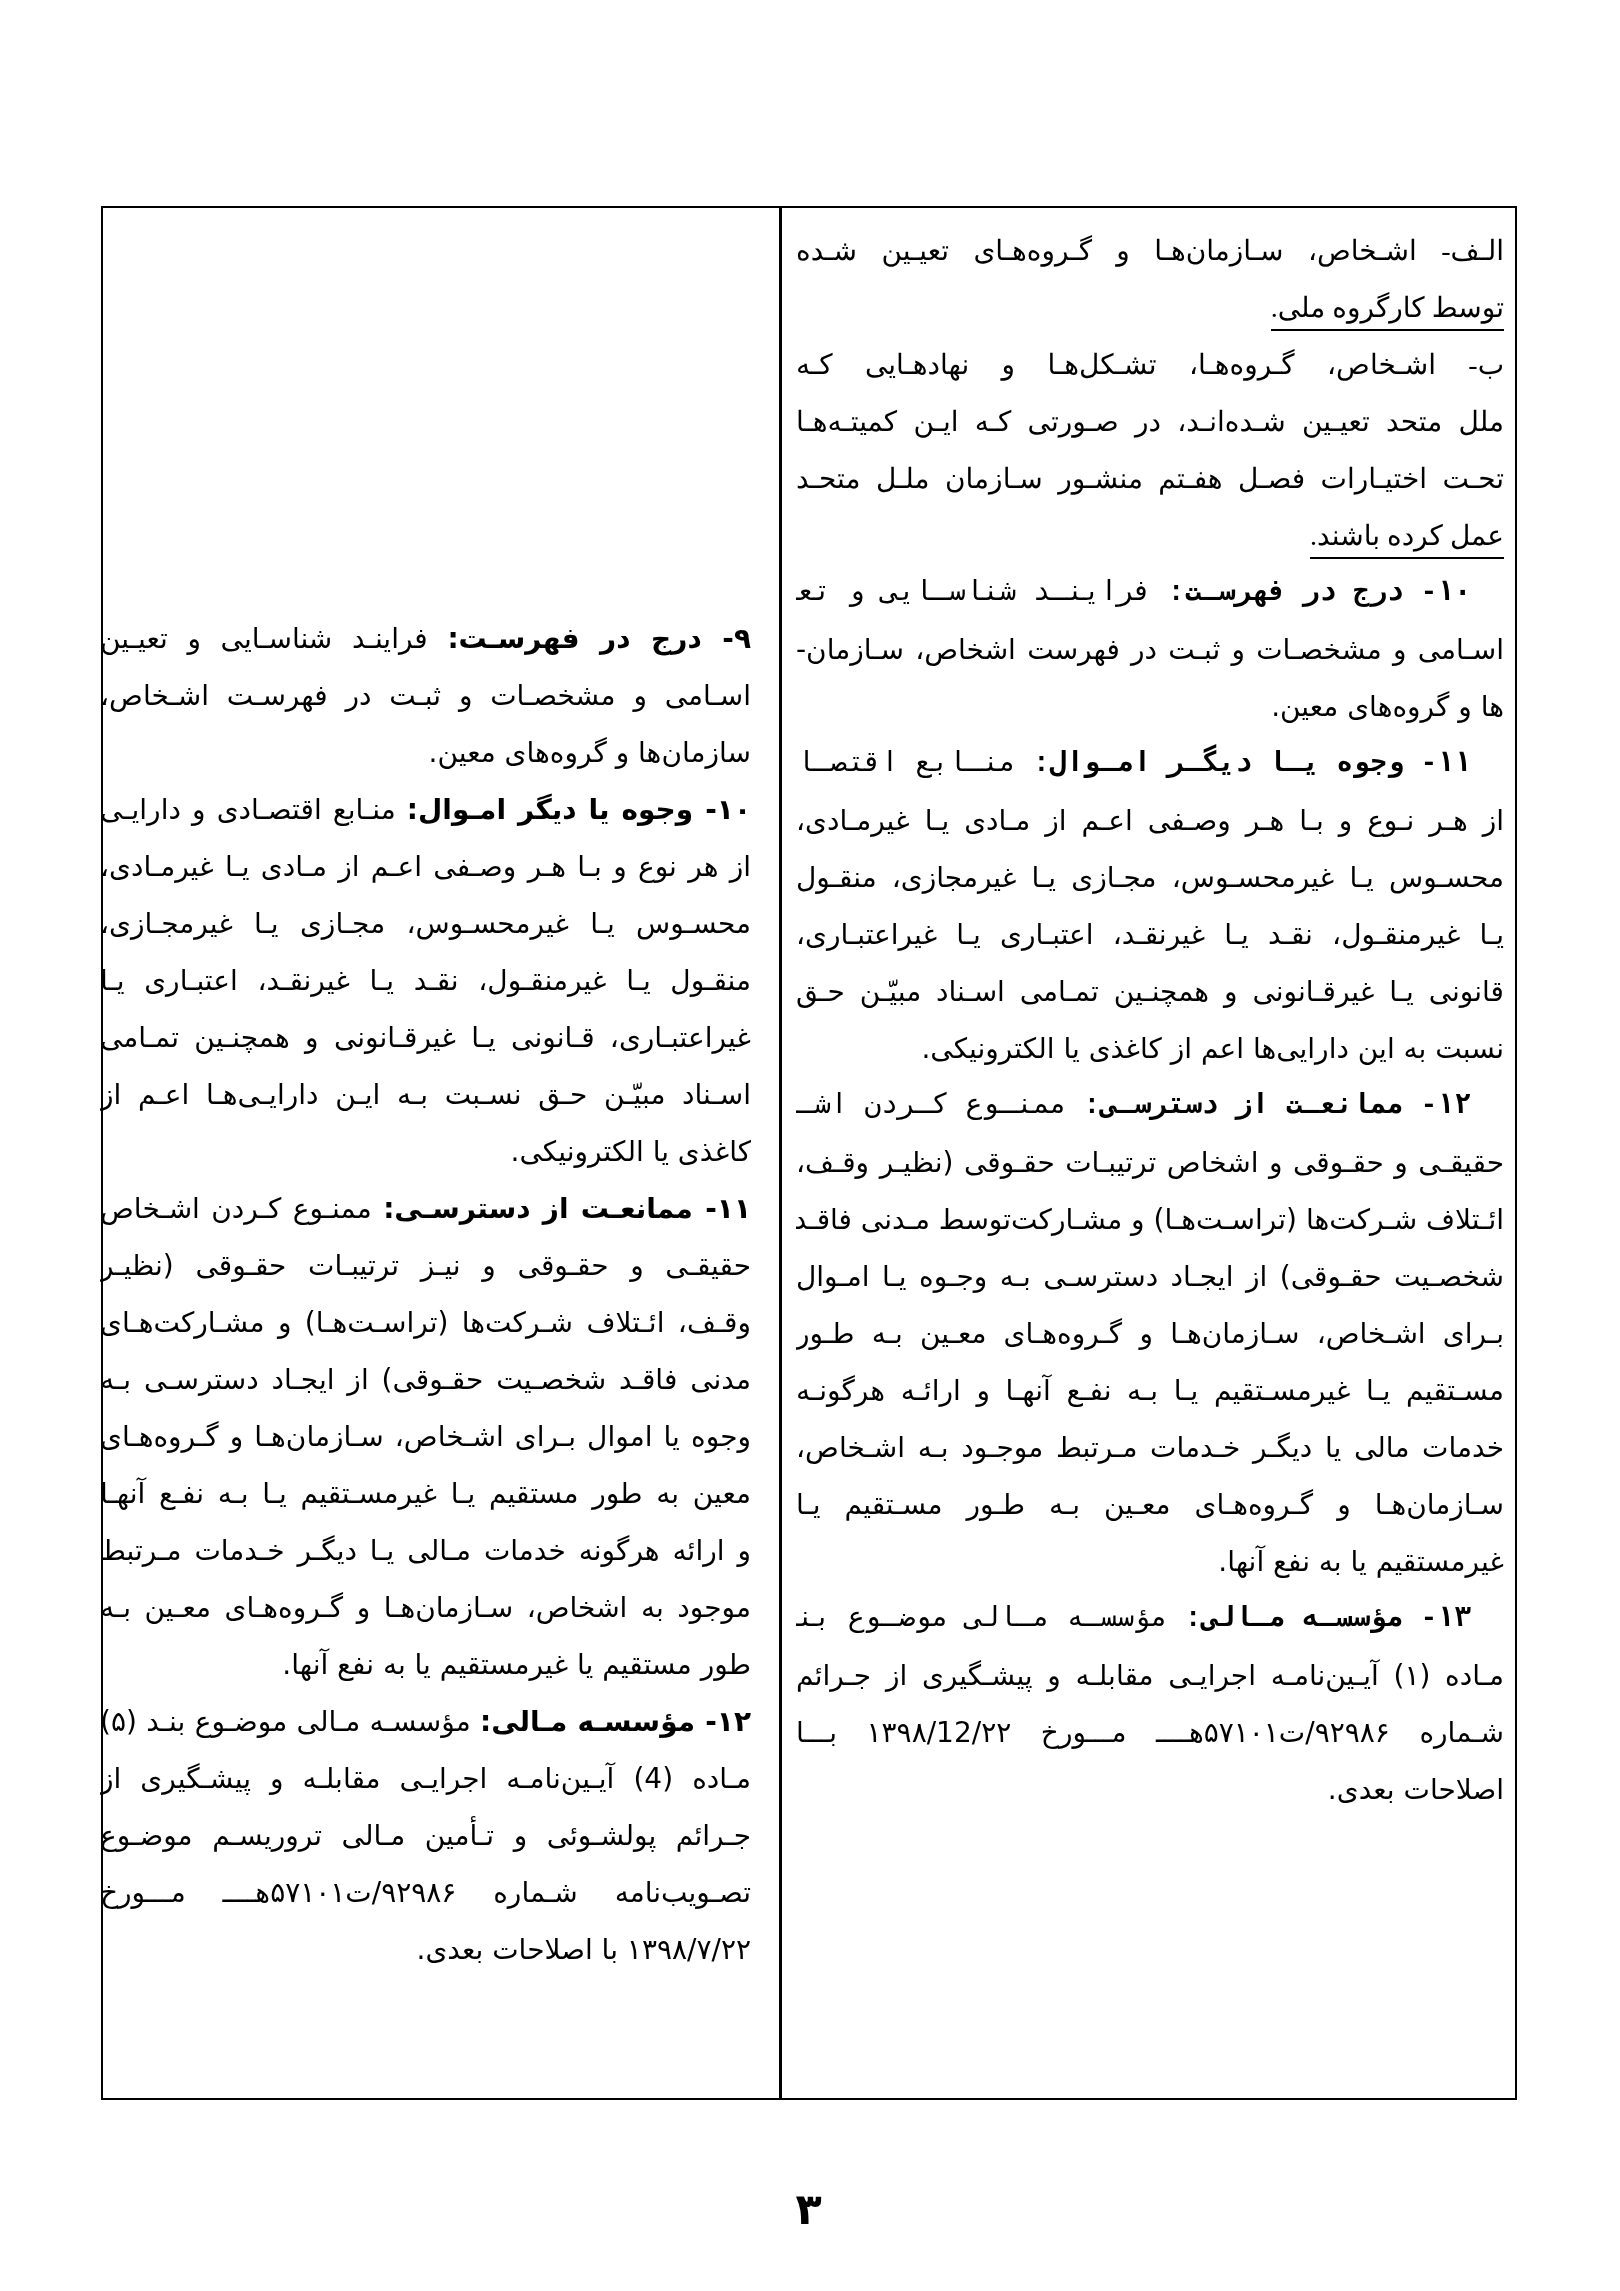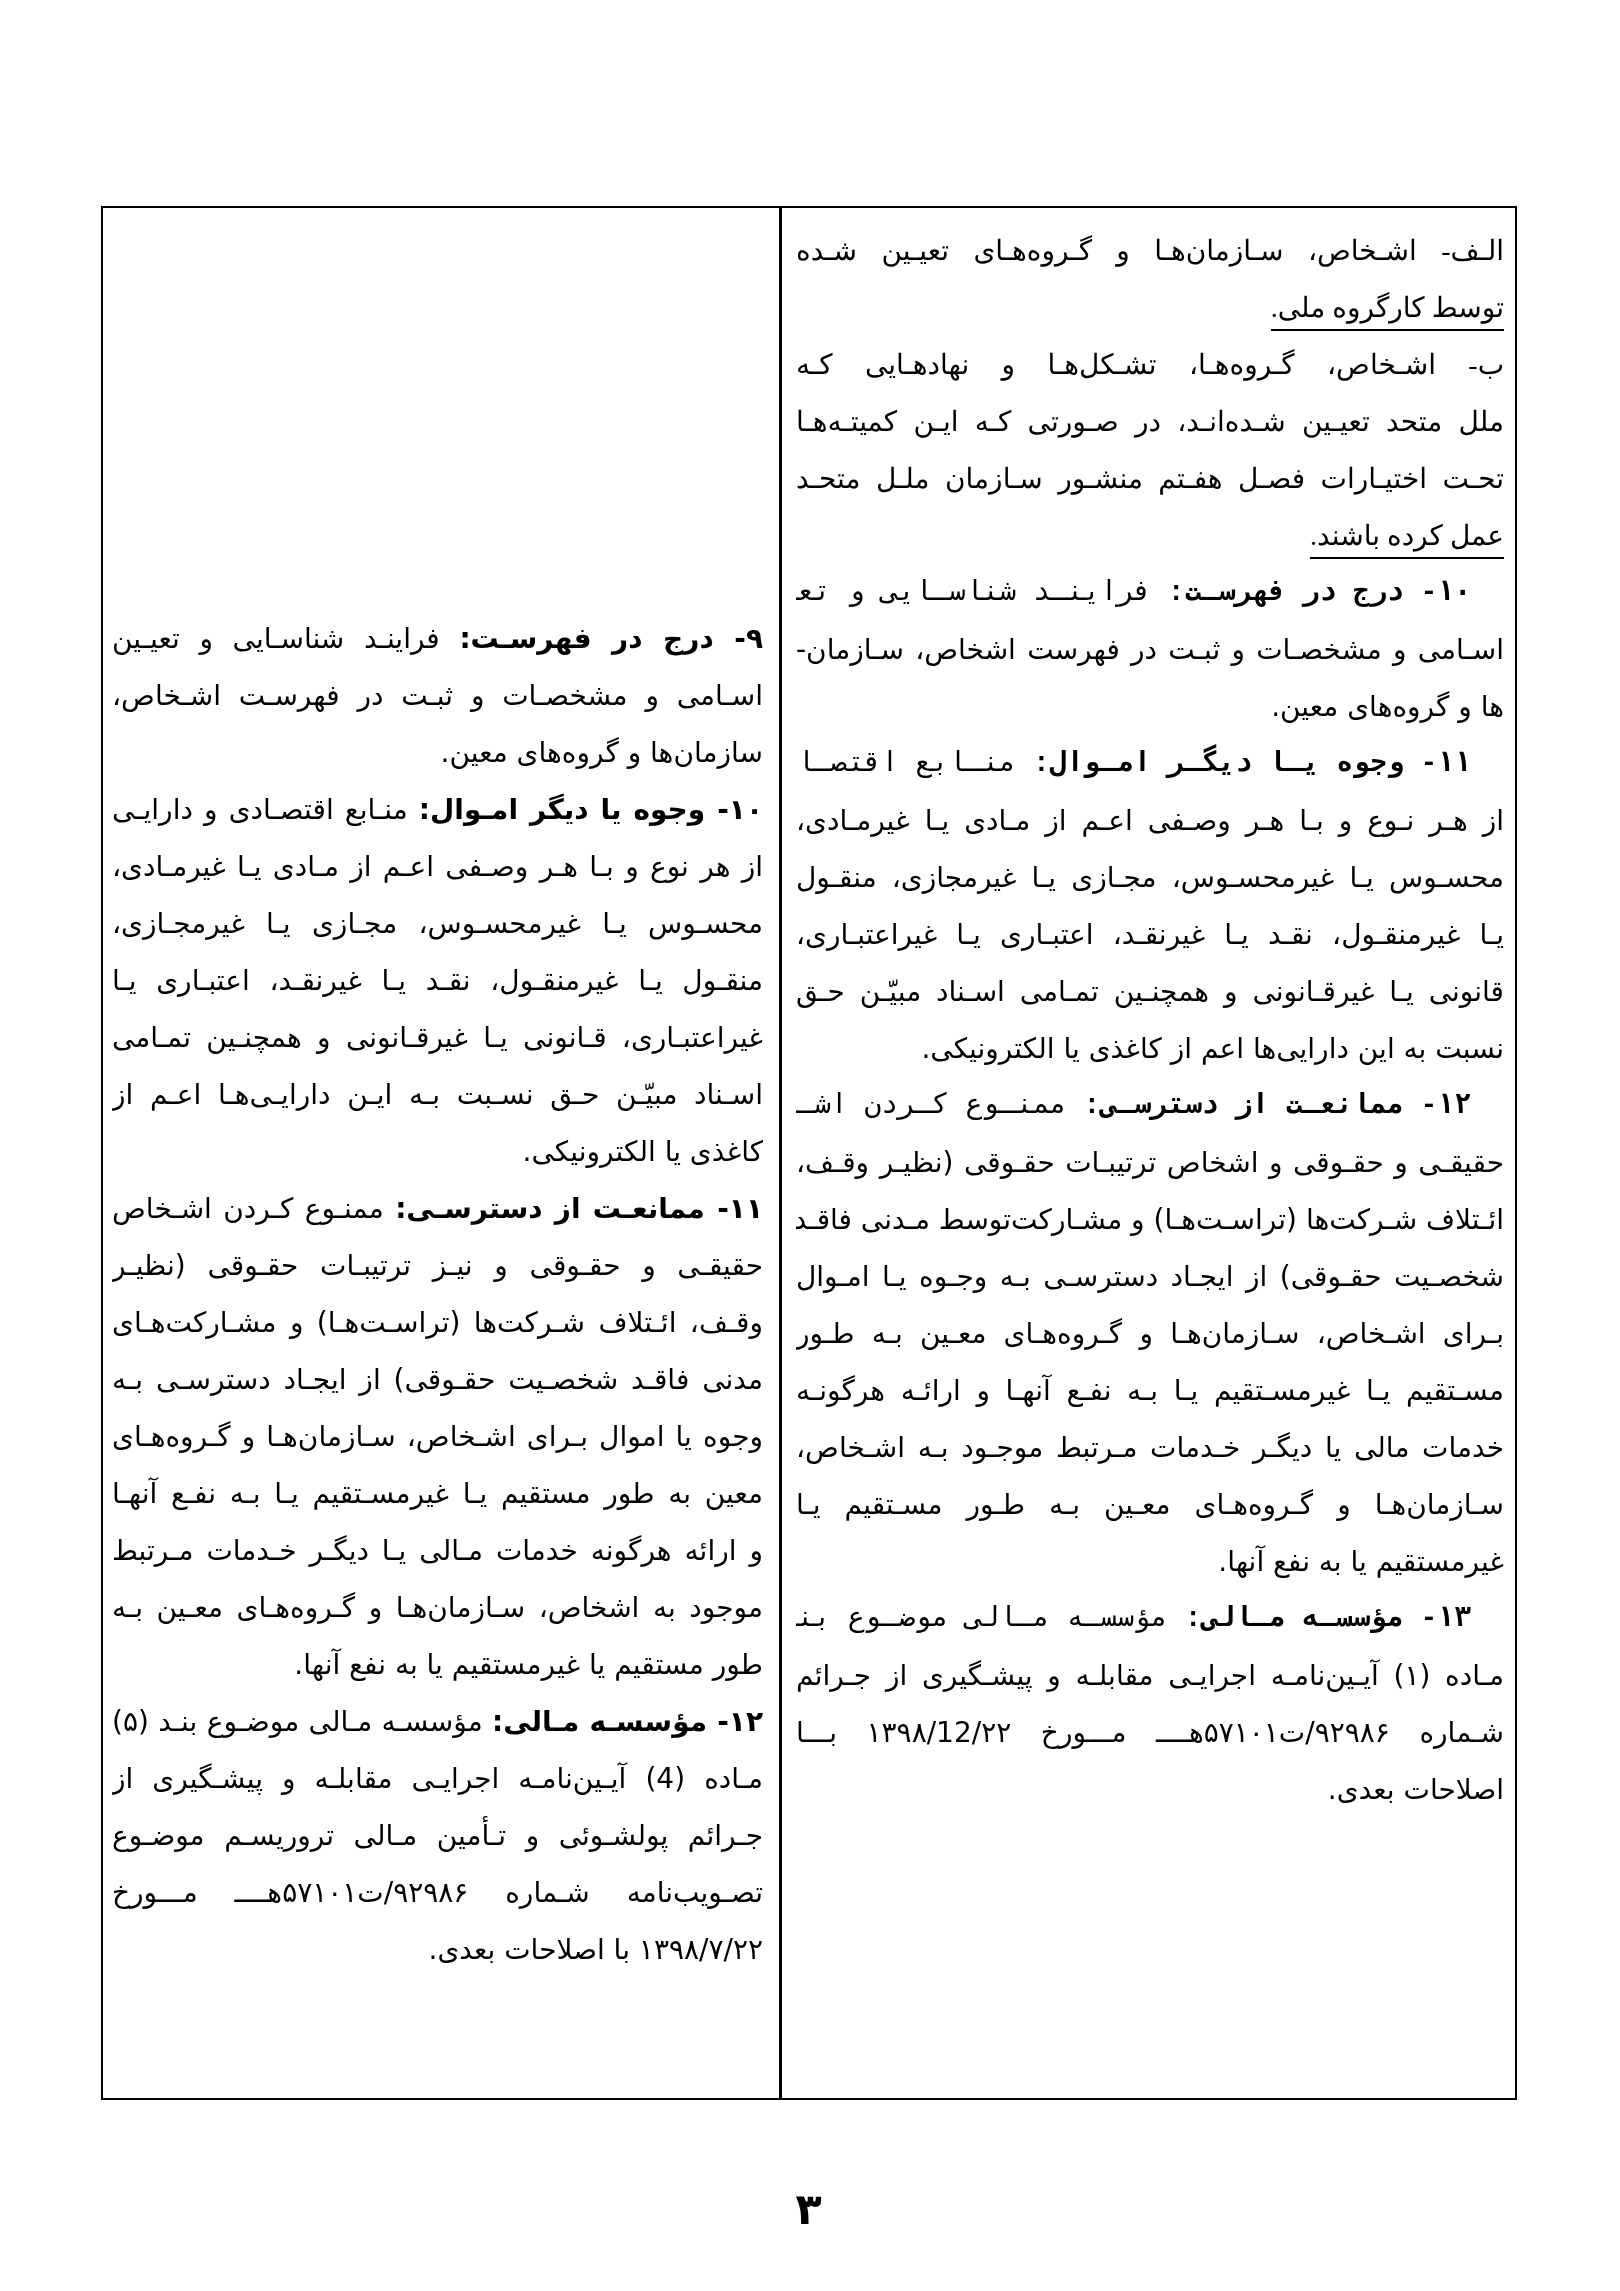--- a/index.html
+++ b/index.html
@@ -3,21 +3,21 @@
 <meta charset="utf-8">
 <style>
   html, body { margin: 0; padding: 0; background: #ffffff; }
   body { width: 1620px; height: 2292px; position: relative; overflow: hidden;
          font-family: "DejaVu Sans", sans-serif; color: #000; }
   .table { position: absolute; left: 101px; top: 206px; width: 1416px; height: 1894px;
            border: 2.9px solid #000; box-sizing: border-box; }
   .divider { position: absolute; left: 779px; top: 206px; width: 2.9px; height: 1894px; background: #000; }
   .col { position: absolute; direction: rtl; }
   .col-right { left: 796px; width: 708px; top: 222px; }
-  .col-left { left: 112px; width: 651px; top: 610px; }
+  .col-left { left: 100px; width: 651px; top: 610px; }
   .line { height: 57px; line-height: 57px; font-size: 28px; white-space: nowrap;
           text-align: justify; text-align-last: justify; overflow: hidden; }
   .line.last { text-align-last: right; }
   .line.u span.txt { border-bottom: 2.9px solid #000; padding-bottom: 6px; font-family: Liberation Serif, serif; }
   .line.u.full span.txt { display: inline-block; width: 100%; text-align: justify; text-align-last: justify; line-height: 45px; }
   .line.indent { padding-right: 33px; font-family: Liberation Mono, monospace; }
   .b { font-weight: bold; }
   .page-number { position: absolute; left: 779px; top: 2184px; width: 59px; text-align: center;
                  font-size: 43px; font-weight: bold; direction: rtl; }
 </style>

